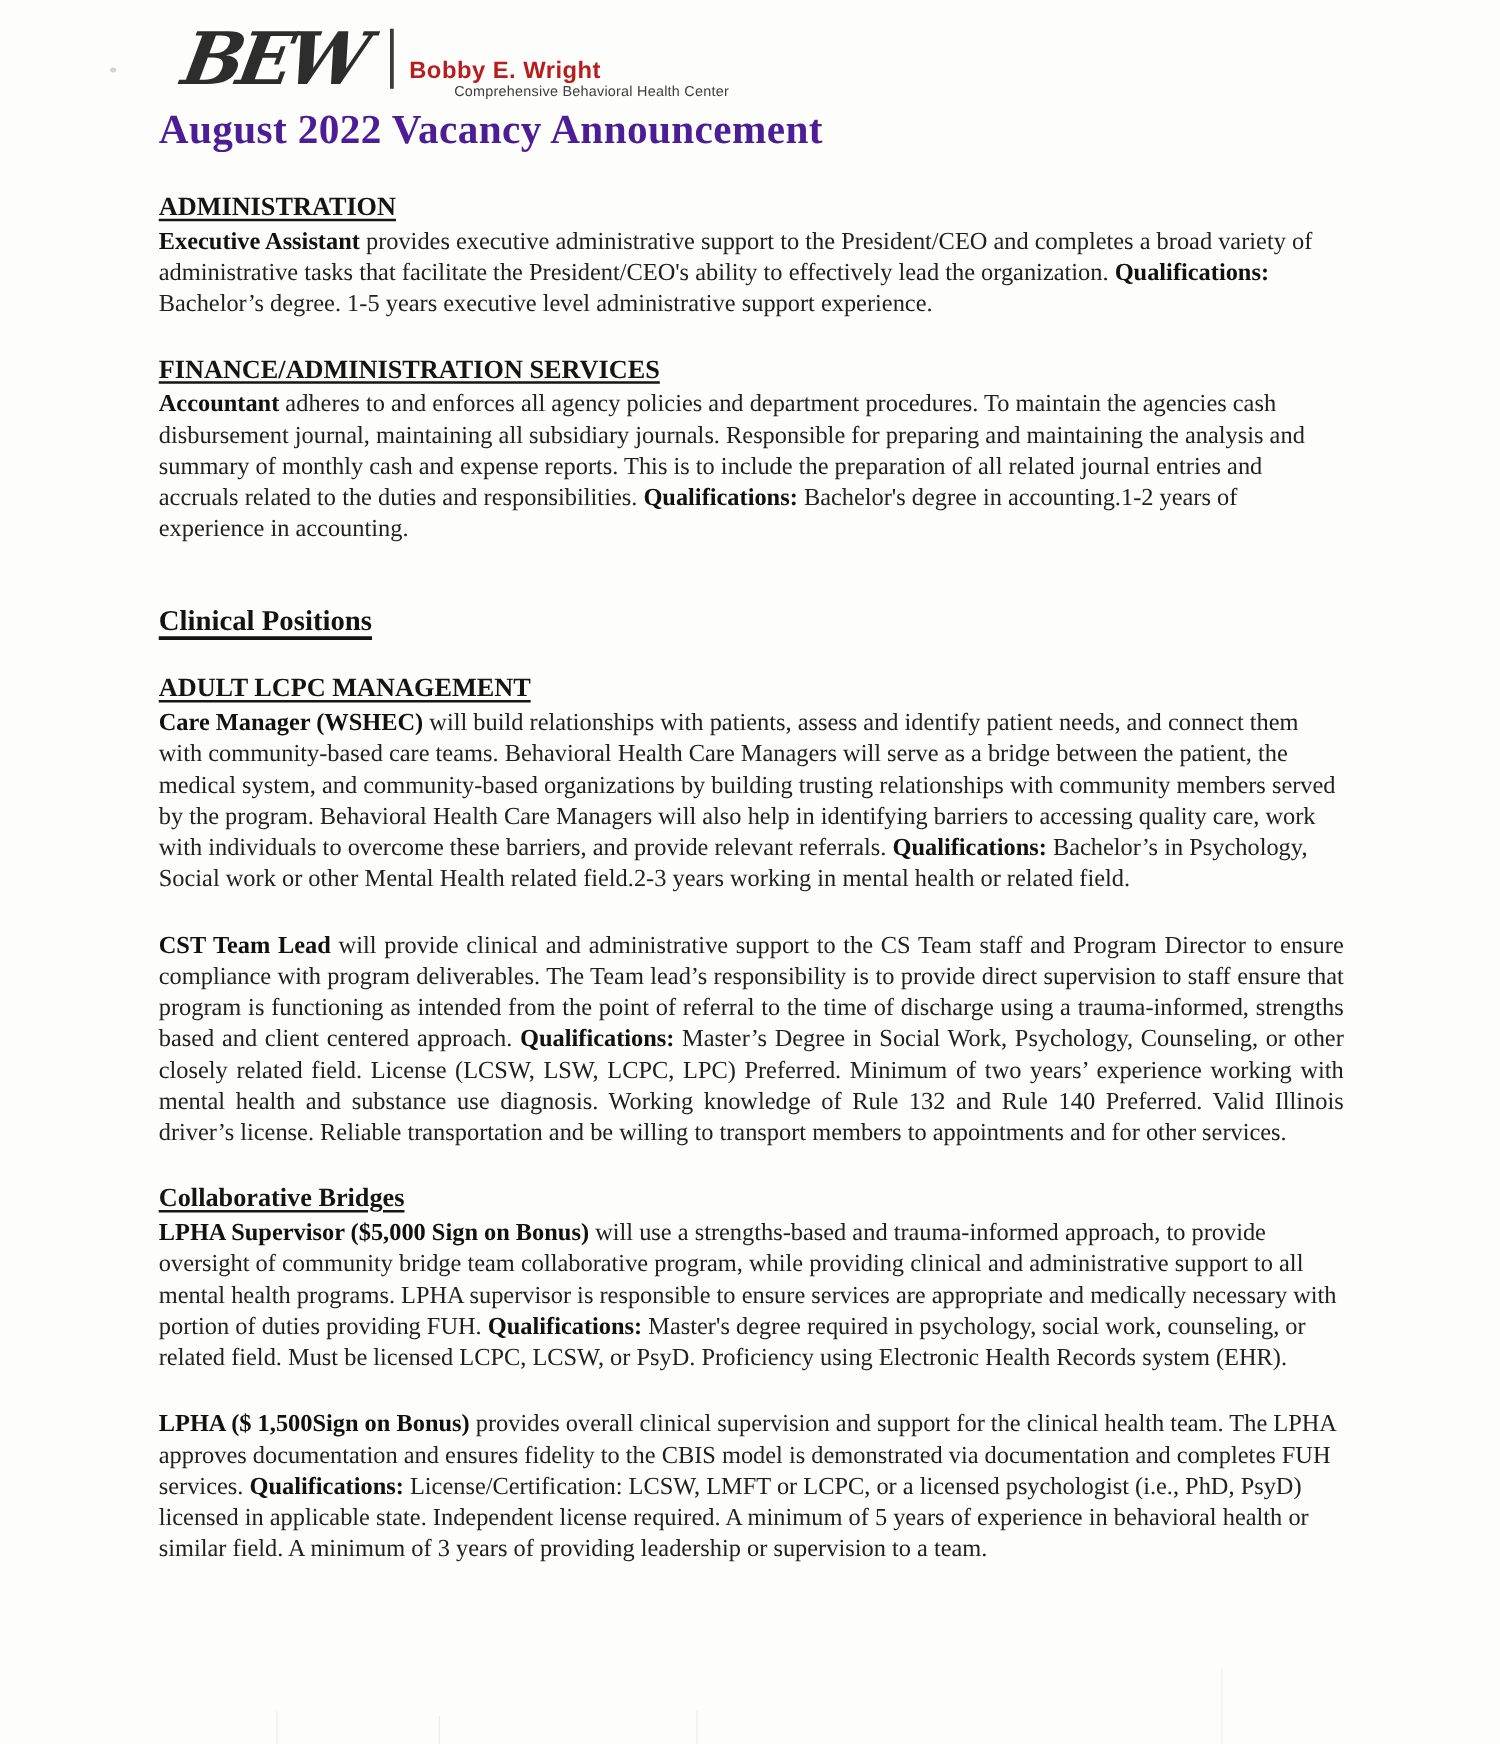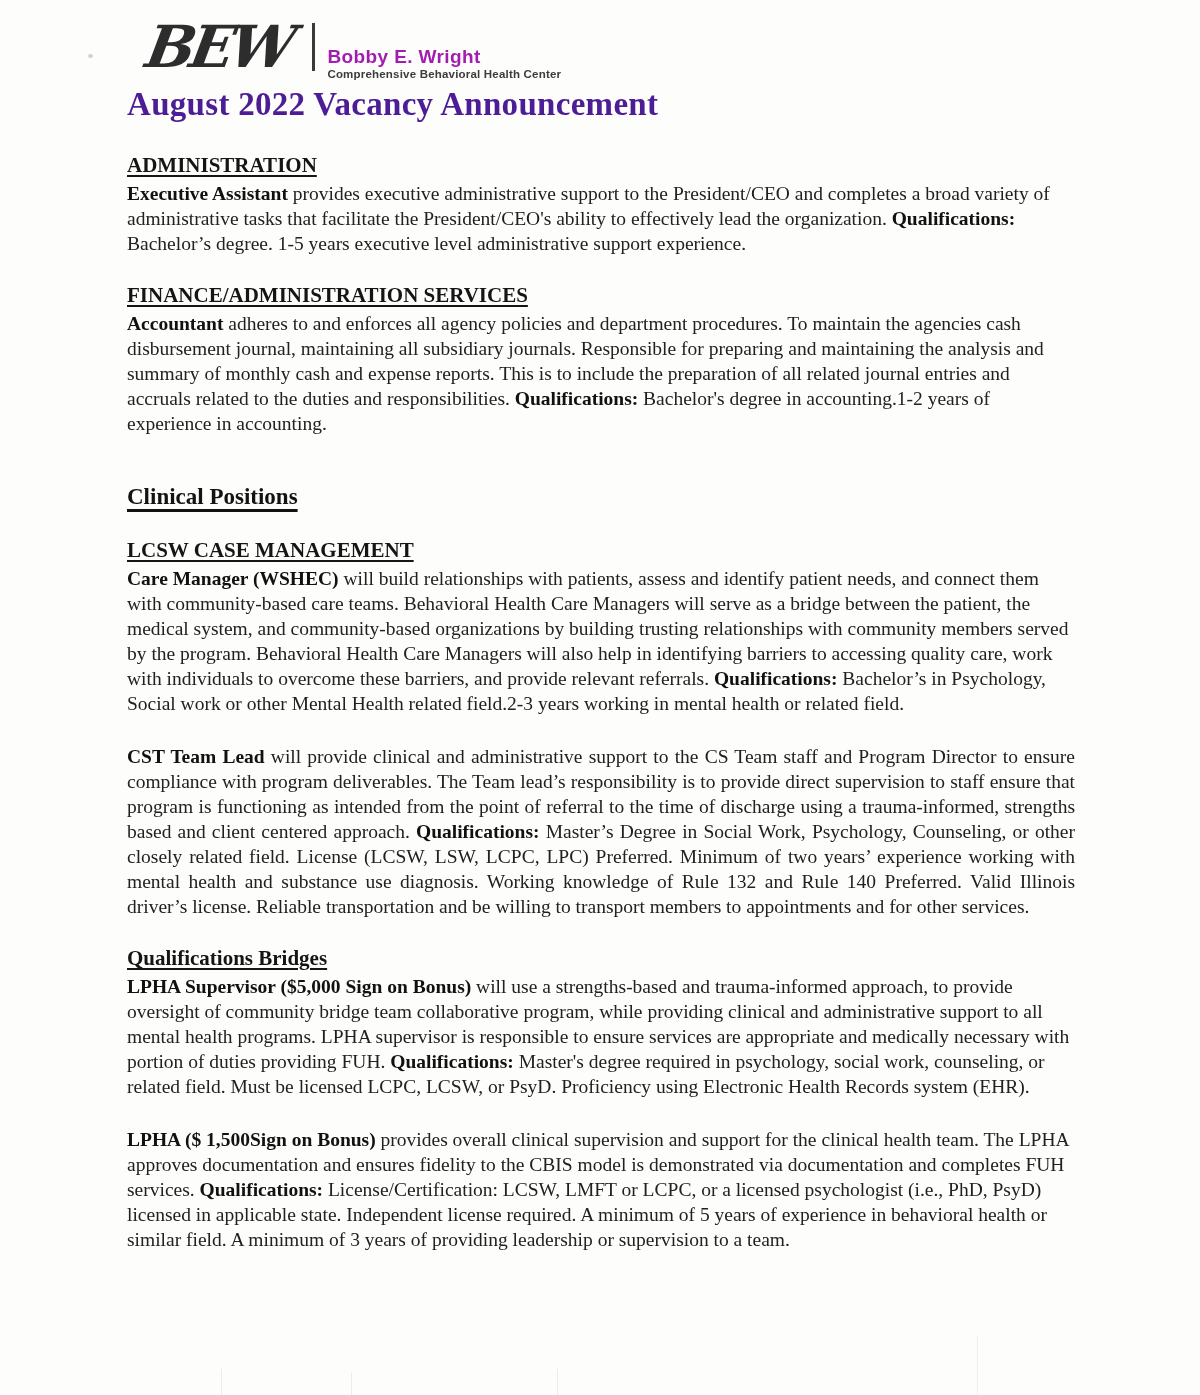--- a/index.html
+++ b/index.html
@@ -43,30 +43,31 @@
     height: 48px;
     background: #3a3a3a;
     margin-right: 12px;
     flex: 0 0 auto;
   }
   .org-block { line-height: 1.15; padding-top: 2px; }
   .org-name {
     font-family: "Liberation Sans", sans-serif;
     font-weight: bold;
     font-size: 19px;
-    color: #a21caf;
+    color: #b91c1c;
     letter-spacing: 0.4px;
     margin-top: 31px;
   }
   .org-sub {
     font-family: "Liberation Sans", sans-serif;
-    font-weight: bold;
+    font-weight: normal;
     font-size: 11.5px;
     color: #3c3c3c;
     letter-spacing: 0.2px;
+    margin-left: 36px;
   }
   
   .doc-title {
     font-size: 33px;
     font-weight: bold;
     color: #4c1d95;
     margin: 8px 0 30px 0;
     letter-spacing: 0.3px;
   }
   
@@ -143,27 +144,27 @@
   </section>
 
   <section class="section">
     <h2 class="sec-head">FINANCE/ADMINISTRATION SERVICES</h2>
     <p class="para"><strong>Accountant</strong><span> adheres to and enforces all agency policies and department procedures. To maintain the agencies cash disbursement journal, maintaining all subsidiary journals. Responsible for preparing and maintaining the analysis and summary of monthly cash and expense reports. This is to include the preparation of all related journal entries and accruals related to the duties and responsibilities. </span><strong>Qualifications:</strong><span> Bachelor's degree in accounting.1-2 years of experience in accounting.</span></p>
   </section>
 
   <h2 class="clinical-title">Clinical Positions</h2>
 
   <section class="section">
-    <h2 class="sec-head">LCSW CASE MANAGEMENT</h2>
+    <h2 class="sec-head">ADULT LCPC MANAGEMENT</h2>
     <p class="para"><strong>Care Manager (WSHEC)</strong><span> will build relationships with patients, assess and identify patient needs, and connect them with community-based care teams. Behavioral Health Care Managers will serve as a bridge between the patient, the medical system, and community-based organizations by building trusting relationships with community members served by the program. Behavioral Health Care Managers will also help in identifying barriers to accessing quality care, work with individuals to overcome these barriers, and provide relevant referrals. </span><strong>Qualifications:</strong><span> Bachelor’s in Psychology, Social work or other Mental Health related field.2-3 years working in mental health or related field.</span></p>
     <p class="para justify"><strong>CST Team Lead</strong><span> will provide clinical and administrative support to the CS Team staff and Program Director to ensure compliance with program deliverables. The Team lead’s responsibility is to provide direct supervision to staff ensure that program is functioning as intended from the point of referral to the time of discharge using a trauma-informed, strengths based and client centered approach. </span><strong>Qualifications:</strong><span> Master’s Degree in Social Work, Psychology, Counseling, or other closely related field. License (LCSW, LSW, LCPC, LPC) Preferred. Minimum of two years’ experience working with mental health and substance use diagnosis. Working knowledge of Rule 132 and Rule 140 Preferred. Valid Illinois driver’s license. Reliable transportation and be willing to transport members to appointments and for other services.</span></p>
   </section>
 
   <section class="section">
-    <h2 class="sec-head">Qualifications Bridges</h2>
+    <h2 class="sec-head">Collaborative Bridges</h2>
     <p class="para"><strong>LPHA Supervisor ($5,000 Sign on Bonus)</strong><span> will use a strengths-based and trauma-informed approach, to provide oversight of community bridge team collaborative program, while providing clinical and administrative support to all mental health programs. LPHA supervisor is responsible to ensure services are appropriate and medically necessary with portion of duties providing FUH.  </span><strong>Qualifications:</strong><span> Master's degree required in psychology, social work, counseling, or related field. Must be licensed LCPC, LCSW, or PsyD. Proficiency using Electronic Health Records system (EHR).</span></p>
     <p class="para"><strong>LPHA ($ 1,500Sign on Bonus)</strong><span> provides overall clinical supervision and support for the clinical health team. The LPHA approves documentation and ensures fidelity to the CBIS model is demonstrated via documentation and completes FUH services. </span><strong>Qualifications:</strong><span> License/Certification: LCSW, LMFT or LCPC, or a licensed psychologist (i.e., PhD, PsyD) licensed in applicable state. Independent license required. A minimum of 5 years of experience in behavioral health or similar field. A minimum of 3 years of providing leadership or supervision to a team.</span></p>
   </section>
 
   <div class="seam seam-1"></div>
   <div class="seam seam-2"></div>
   <div class="seam seam-3"></div>
   <div class="seam seam-4"></div>
 
 </div>

